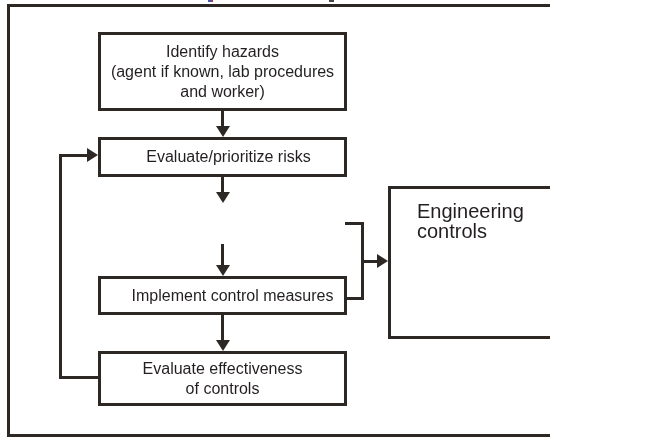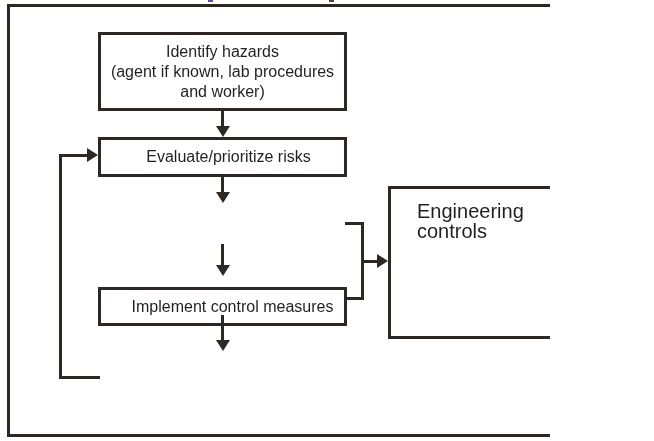--- a/index.html
+++ b/index.html
@@ -33,21 +33,21 @@
     justify-content: center;
     text-align: center;
     font-size: 16px;
     line-height: 20px;
     color: #231f20;
     white-space: pre-line;
   }
   .node-1 { left: 98px; top: 32px;  width: 249px; height: 79px; }
   .node-2 { left: 98px; top: 137px; width: 249px; height: 40px; padding-left: 12px; }
   .node-3 { left: 98px; top: 203px; width: 249px; height: 41px; }
-  .node-4 { left: 98px; top: 287px; width: 249px; height: 39px; padding-left: 20px; }
+  .node-4 { left: 98px; top: 276px; width: 249px; height: 39px; padding-left: 20px; }
   .node-5 { left: 98px; top: 351px; width: 249px; height: 55px; }
   .sidebox {
     position: absolute;
     left: 388px; top: 186px;
     width: 212px; height: 153px;
     border: 3px solid #2e2825;
     box-sizing: border-box;
     background: #ffffff;
     padding: 12px 8px 0 26px;
     font-size: 20px;
@@ -92,20 +92,22 @@
   <div class="speck speck-a"></div>
   <div class="speck speck-b"></div>
 
   <div class="frame"></div>
 
   <div class="node node-1">Identify hazards
 (agent if known, lab procedures
 and worker)</div>
   <div class="node node-2">Evaluate/prioritize risks</div>
   <div class="node node-4">Implement control measures</div>
+  <div class="node node-5">Evaluate effectiveness
+of controls</div>
 
   <div class="sidebox">
     <p class="item">Engineering controls</p>
   </div>
 
   <div class="line" style="left:221px; top:111px; width:3px; height:16px;"></div>
   <div class="head-down" style="left:216px; top:126px;"></div>
 
   <div class="line" style="left:221px; top:177px; width:3px; height:16px;"></div>
   <div class="head-down" style="left:216px; top:192px;"></div>

